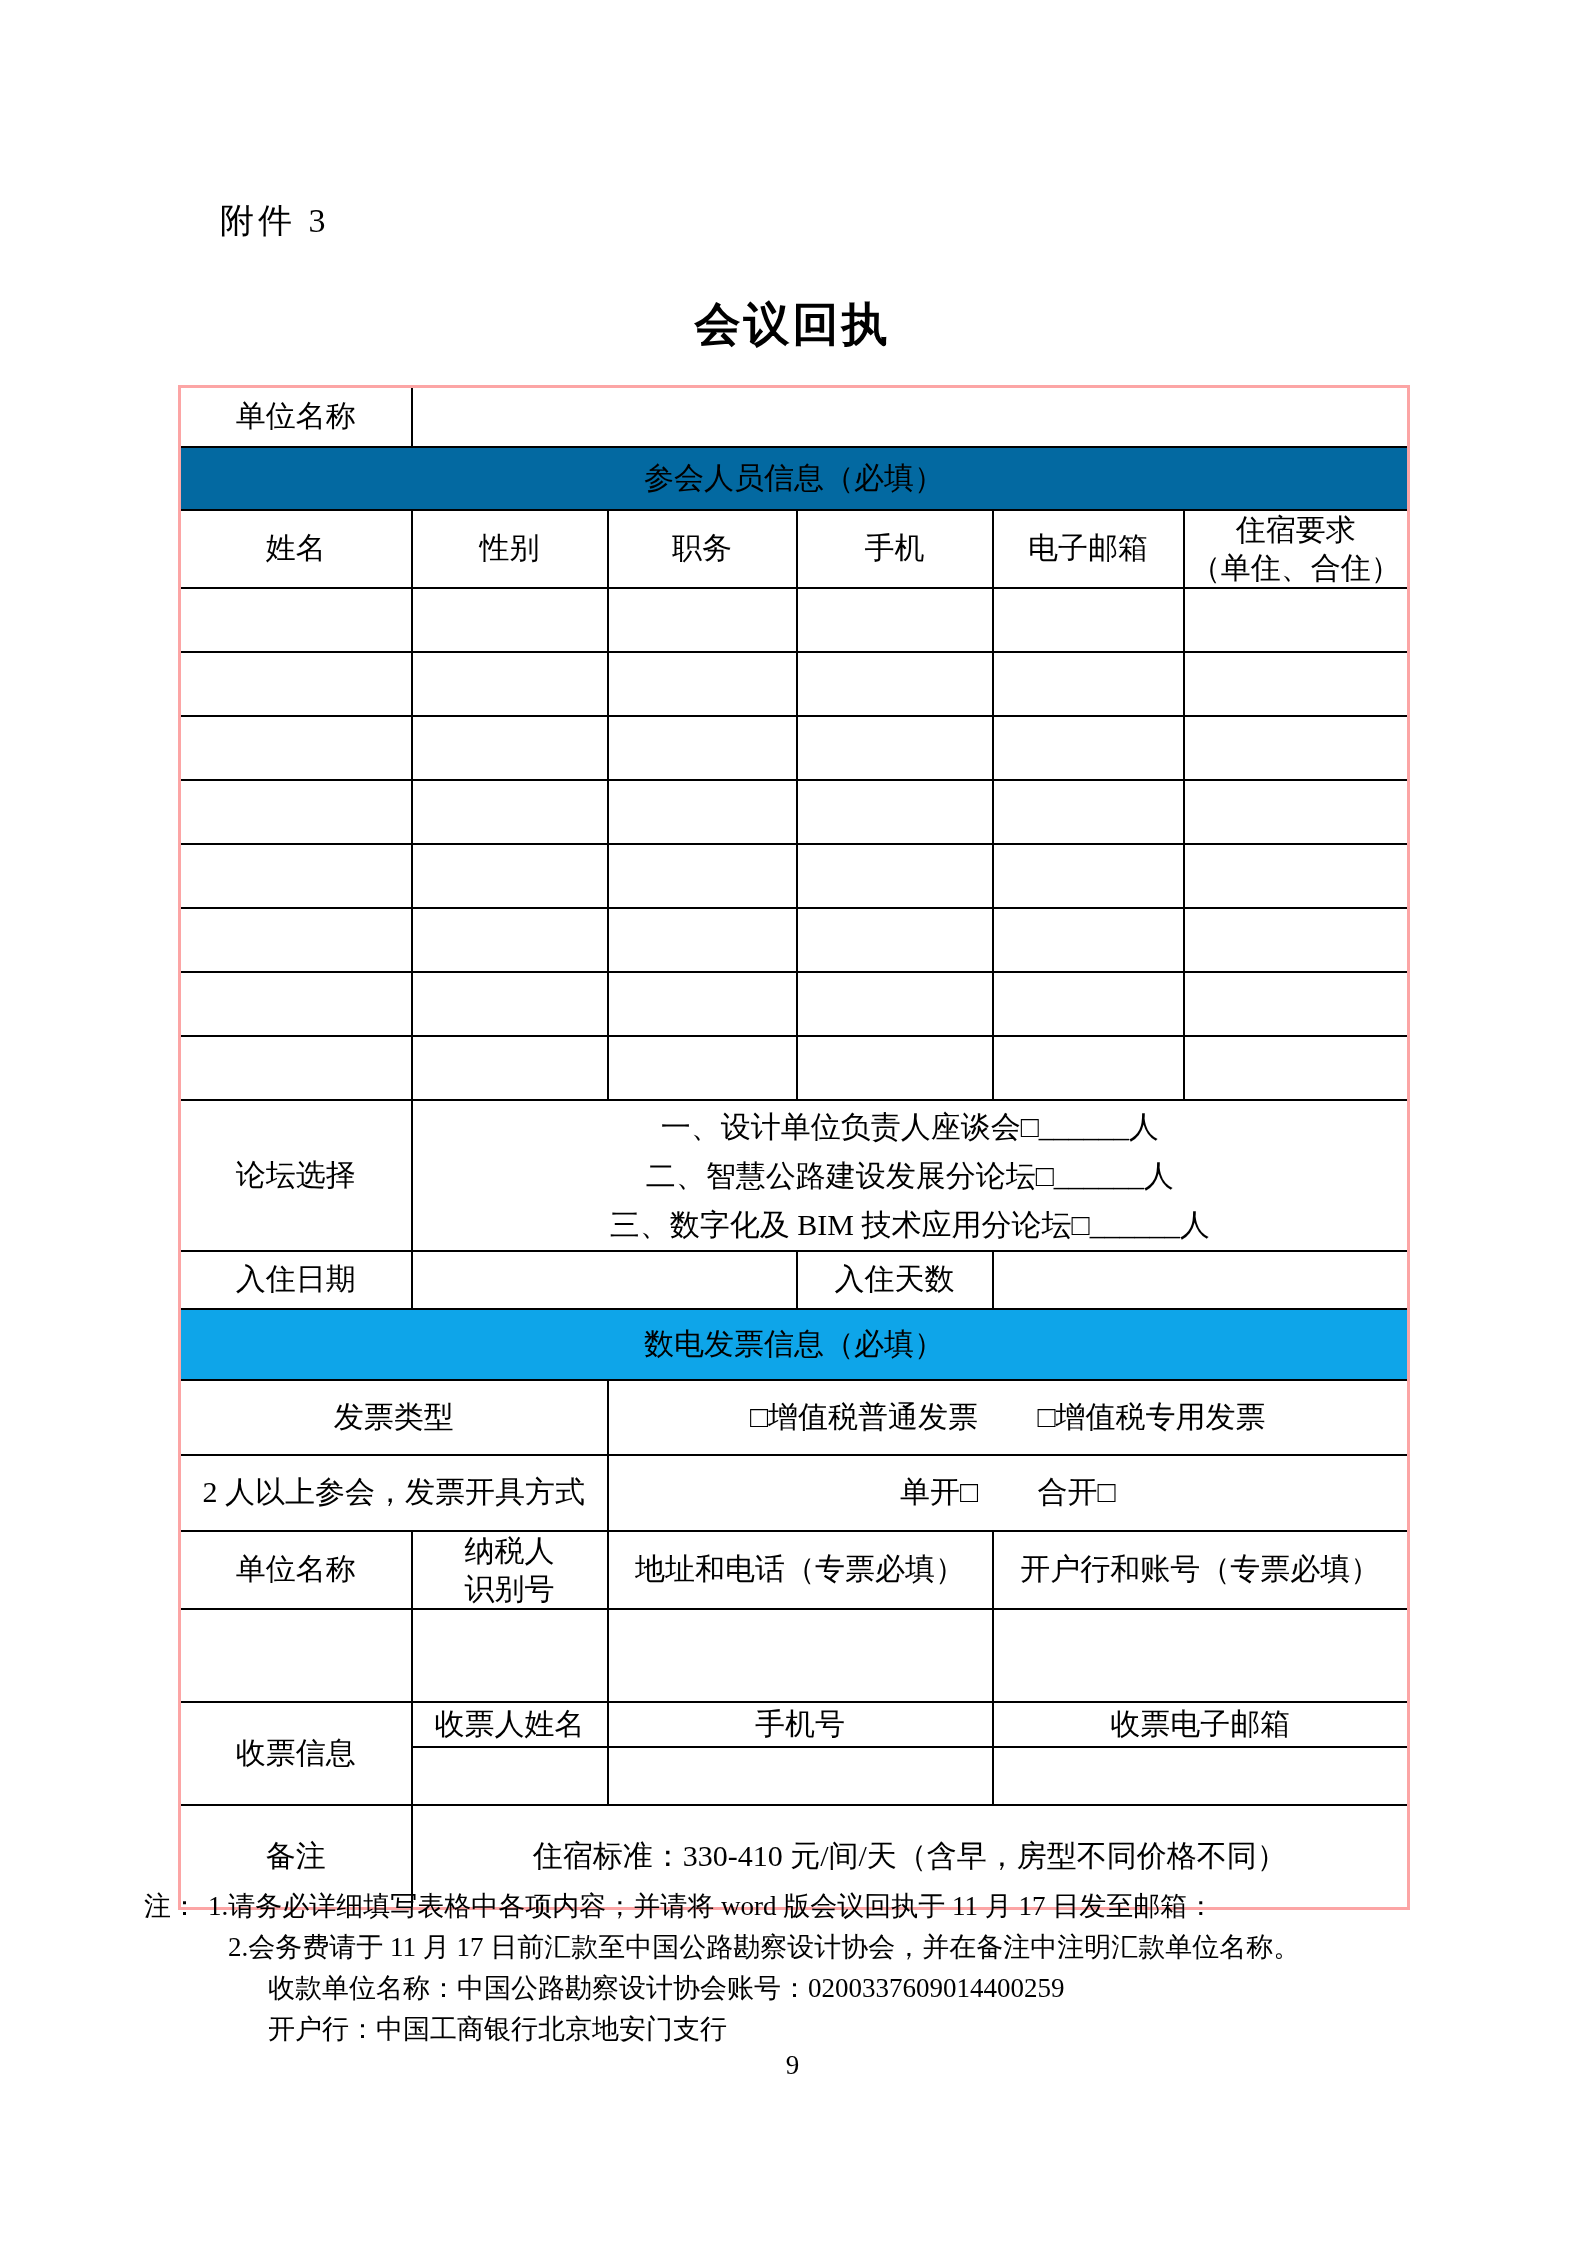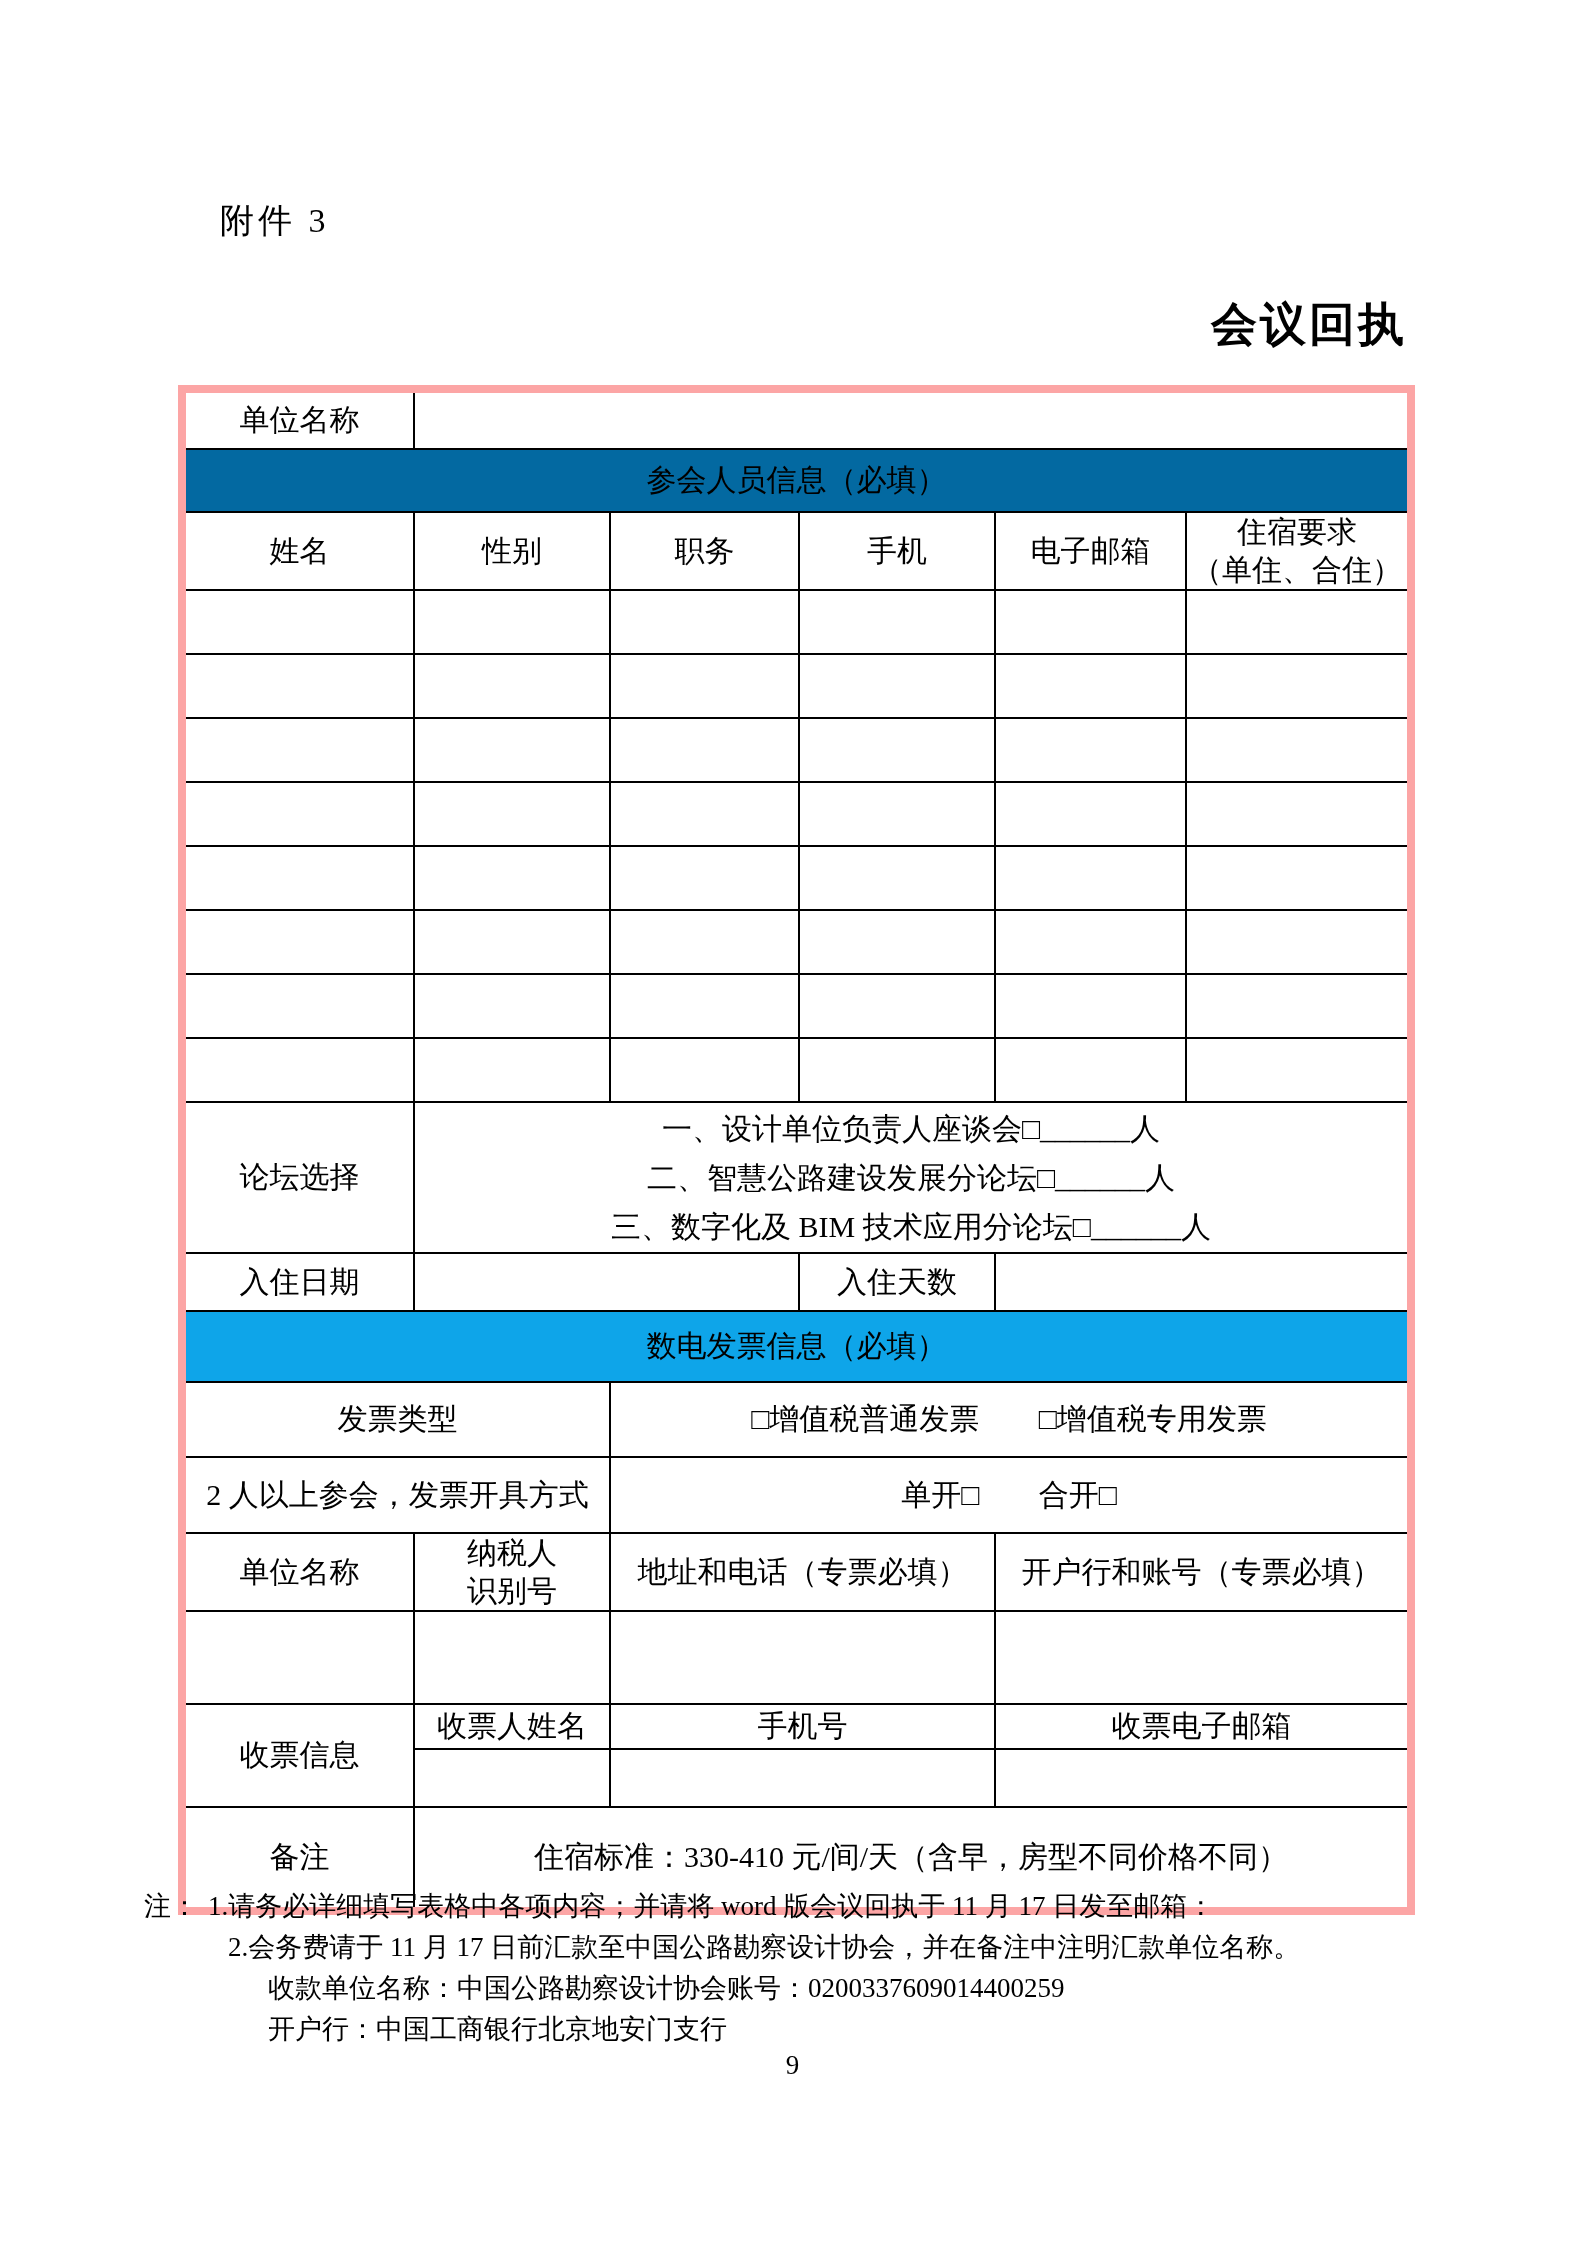--- a/index.html
+++ b/index.html
@@ -18,21 +18,21 @@
     left: 220px;
     top: 198px;
     font-size: 34px;
     letter-spacing: 4px;
   }
   .doc-title {
     position: absolute;
     left: 178px;
     top: 294px;
     width: 1229px;
-    text-align: right;
+    text-align: center;
     font-size: 46px;
     font-weight: bold;
     letter-spacing: 3px;
     margin: 0;
   }
   table.form {
     position: absolute;
     left: 178px;
     top: 385px;
     width: 1229px;
@@ -40,21 +40,21 @@
     table-layout: fixed;
     font-size: 30px;
   }
   table.form td {
     border: 2px solid #000000;
     text-align: center;
     vertical-align: middle;
     padding: 0;
     overflow: hidden;
   }
-  table.form { border: 8px solid #fca5a5; }
+  table.form { border: 3px solid #fca5a5; }
   tr.rh60  { height: 60px; }
   tr.rh63  { height: 63px; }
   tr.rh72  { height: 72px; }
   tr.empty-participant-row { height: 64px; }
   tr.rh151 { height: 151px; }
   tr.rh58  { height: 58px; }
   tr.rh71  { height: 71px; }
   tr.rh75  { height: 75px; }
   tr.rh76  { height: 76px; }
   tr.rh64  { height: 64px; }

